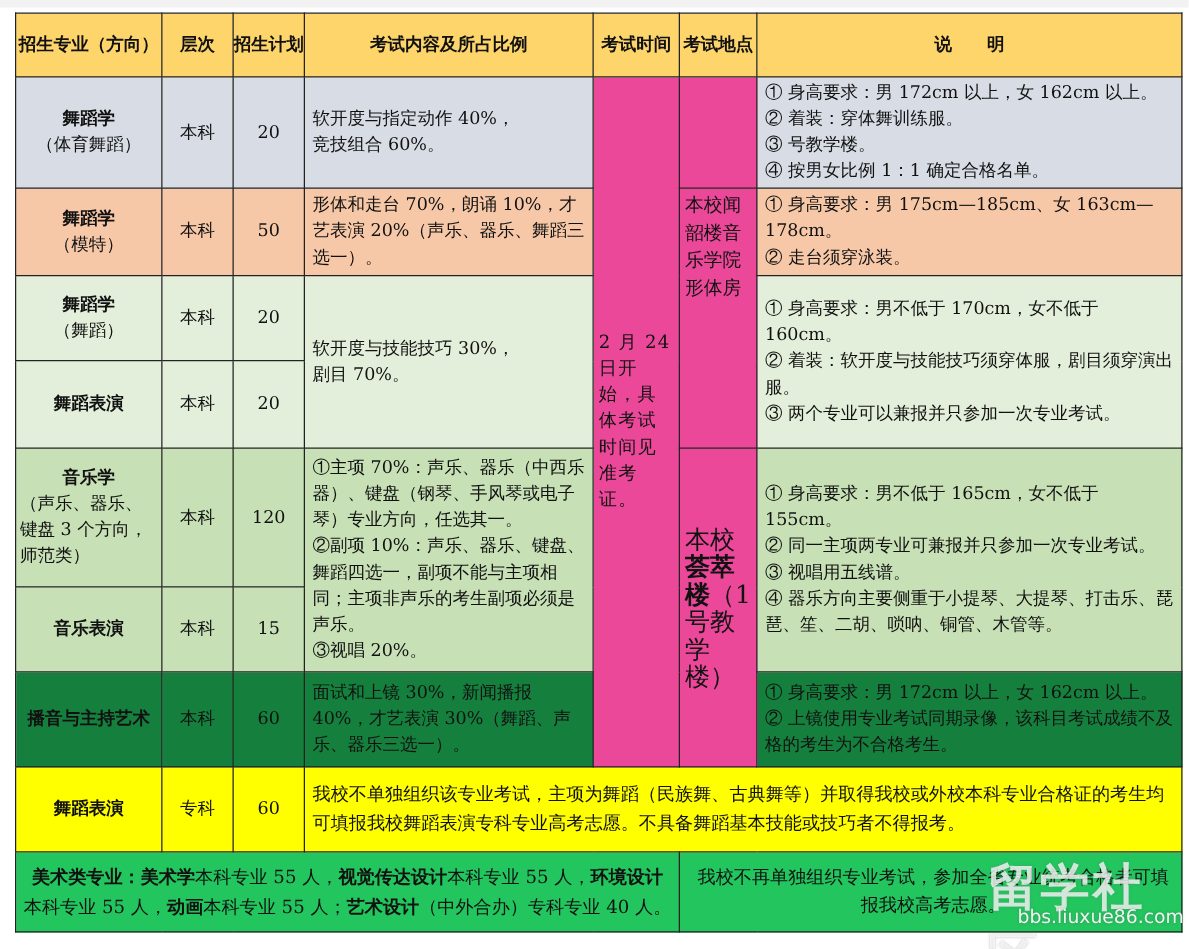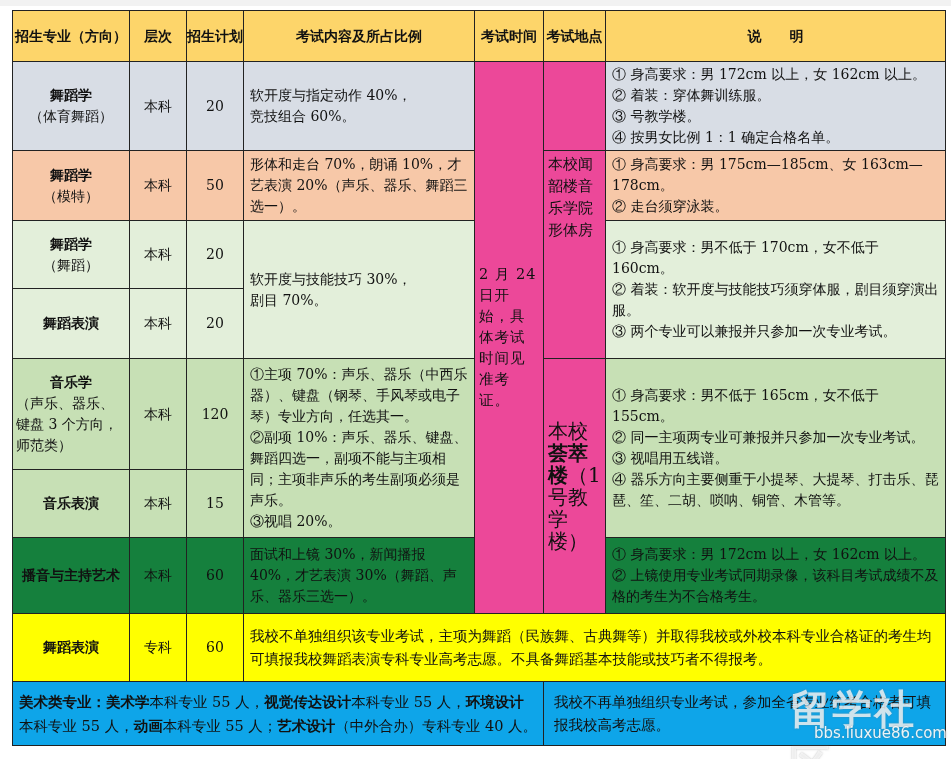--- a/index.html
+++ b/index.html
@@ -11,21 +11,21 @@
     th { background: #fdd56a; font-weight: bold; text-align: center; font-size: 15px; line-height: 19px; }
     .c { text-align: center; }
     .b { font-weight: bold; }
     .txt { padding: 2px 6px !important; text-align: left; }
     .gray { background: #d8dde5; }
     .salmon { background: #f7c8a8; }
     .lgreen { background: #e3efda; }
     .mgreen { background: #c7e0b5; }
     .orange { background: #15803d; }
     .yellow { background: #ffff00; }
-    .blue { background: #0ea5e9; }
+    .blue { background: #22c55e; text-align: center; }
     .white { background: #ec4899; }
     .narrow { padding: 0 4px !important; }
     .vt { vertical-align: top !important; }
     .watermark { position: absolute; left: 790px; top: 682px; width: 150px; height: 62px; pointer-events: none; }
     .wm-big { position: absolute; left: 0; top: 0; font-family: "DejaVu Sans", sans-serif; font-size: 40px; font-weight: bold; color: rgba(255,255,255,0.75); letter-spacing: 2px; text-shadow: 0 0 2px rgba(120,120,120,0.5); }
     .wm-small { position: absolute; left: 24px; top: 42px; font-family: "DejaVu Sans", sans-serif; font-size: 15px; color: rgba(255,255,255,0.9); text-shadow: 0 0 2px rgba(100,100,100,0.6); }
   </style>
 </head>
 <body>
 

